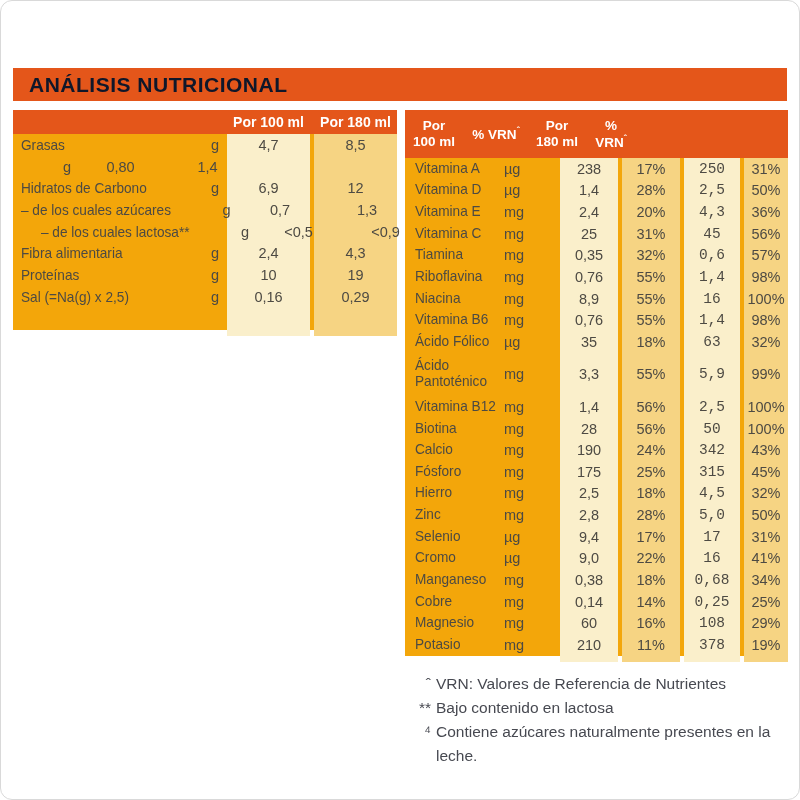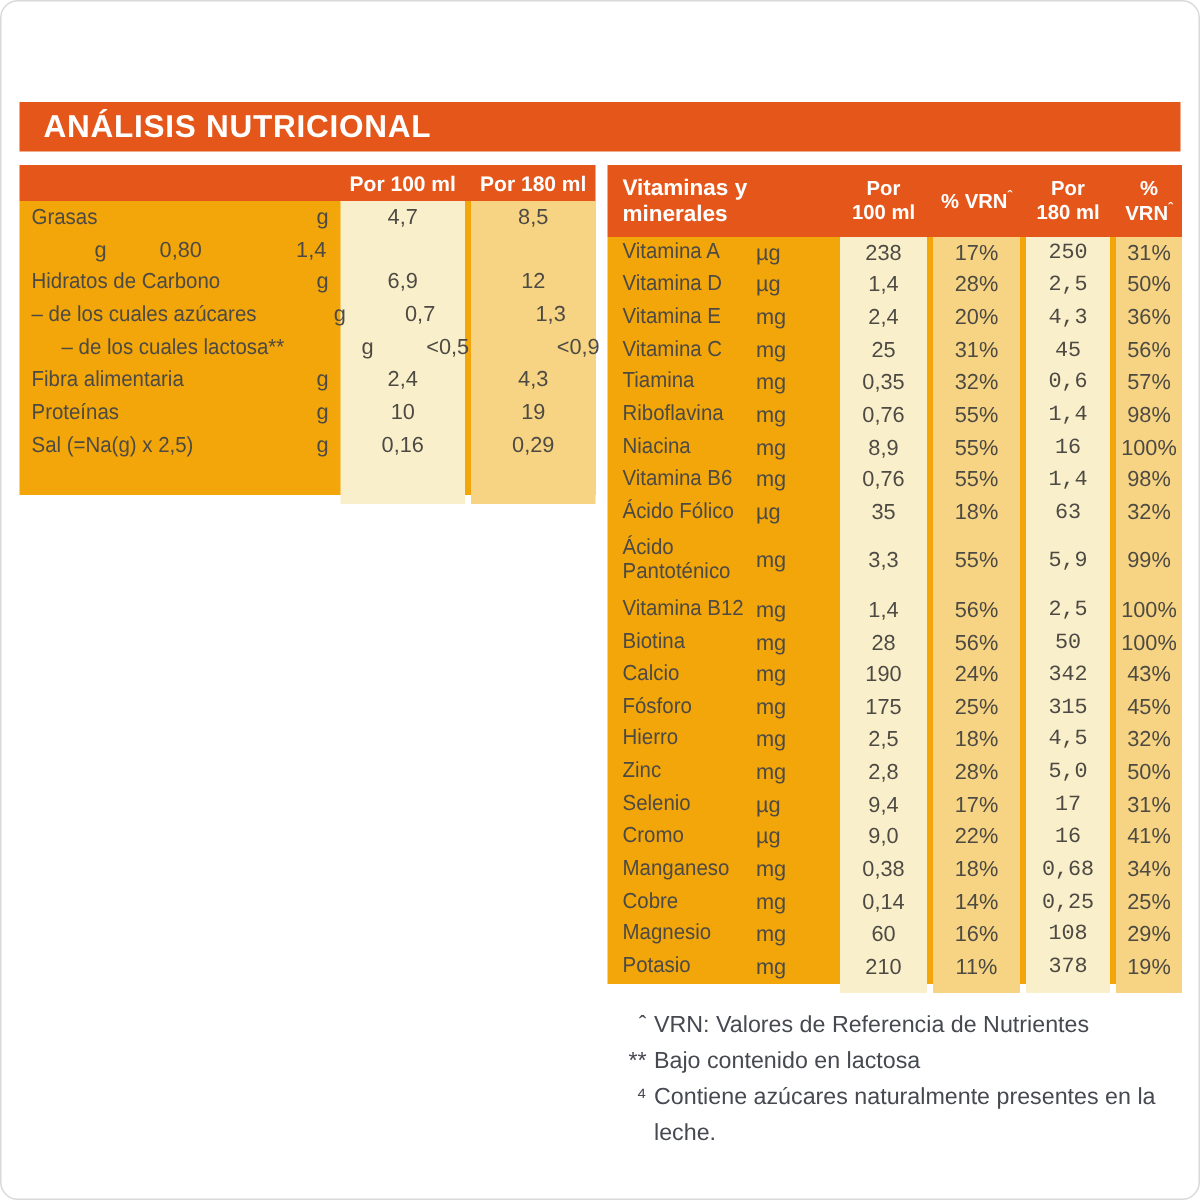--- a/index.html
+++ b/index.html
@@ -17,21 +17,21 @@
     overflow:hidden;
   }
   .frame{position:absolute;inset:0;border:1px solid #d9d9d9;border-radius:12px;pointer-events:none;}
 
   
   .titlebar{
     position:absolute;left:13px;top:68px;width:774px;height:33px;
     background:var(--orange);display:flex;align-items:center;
     padding-left:16px;box-sizing:border-box;
   }
-  .titlebar span{color:#ffffff;font-weight:bold;font-size:21px;letter-spacing:.5px;}
+  .titlebar span{color:#0f172a;font-weight:bold;font-size:21px;letter-spacing:.5px;}
 
   .g4{width:4px;flex:0 0 auto;}
   .s8{width:8px;flex:0 0 auto;}
 
   
   .etable{position:absolute;left:13px;top:110px;width:384px;}
   .e-thead{
     height:24px;background:var(--orange);display:flex;align-items:center;
     color:#fff;font-weight:bold;font-size:14px;
   }
@@ -165,22 +165,20 @@
         <span class="s8"></span>
         <span class="val">0,16</span>
         <span class="g4"></span>
         <span class="val">0,29</span>
       </div>
     </div>
 </section>
 
 <section class="vtable">
   <div class="v-thead">
-    <div class="vt-title">Vitaminas y
-minerales</div>
     <div class="hc w58">Por
 100 ml</div>
     <div class="g4"></div>
     <div class="hc w58"><span>% VRN</span><sup>ˆ</sup></div>
     <div class="g4"></div>
     <div class="hc w56">Por
 180 ml</div>
     <div class="g4"></div>
     <div class="hc w44"><span>% VRN</span><sup>ˆ</sup></div>
   </div>

